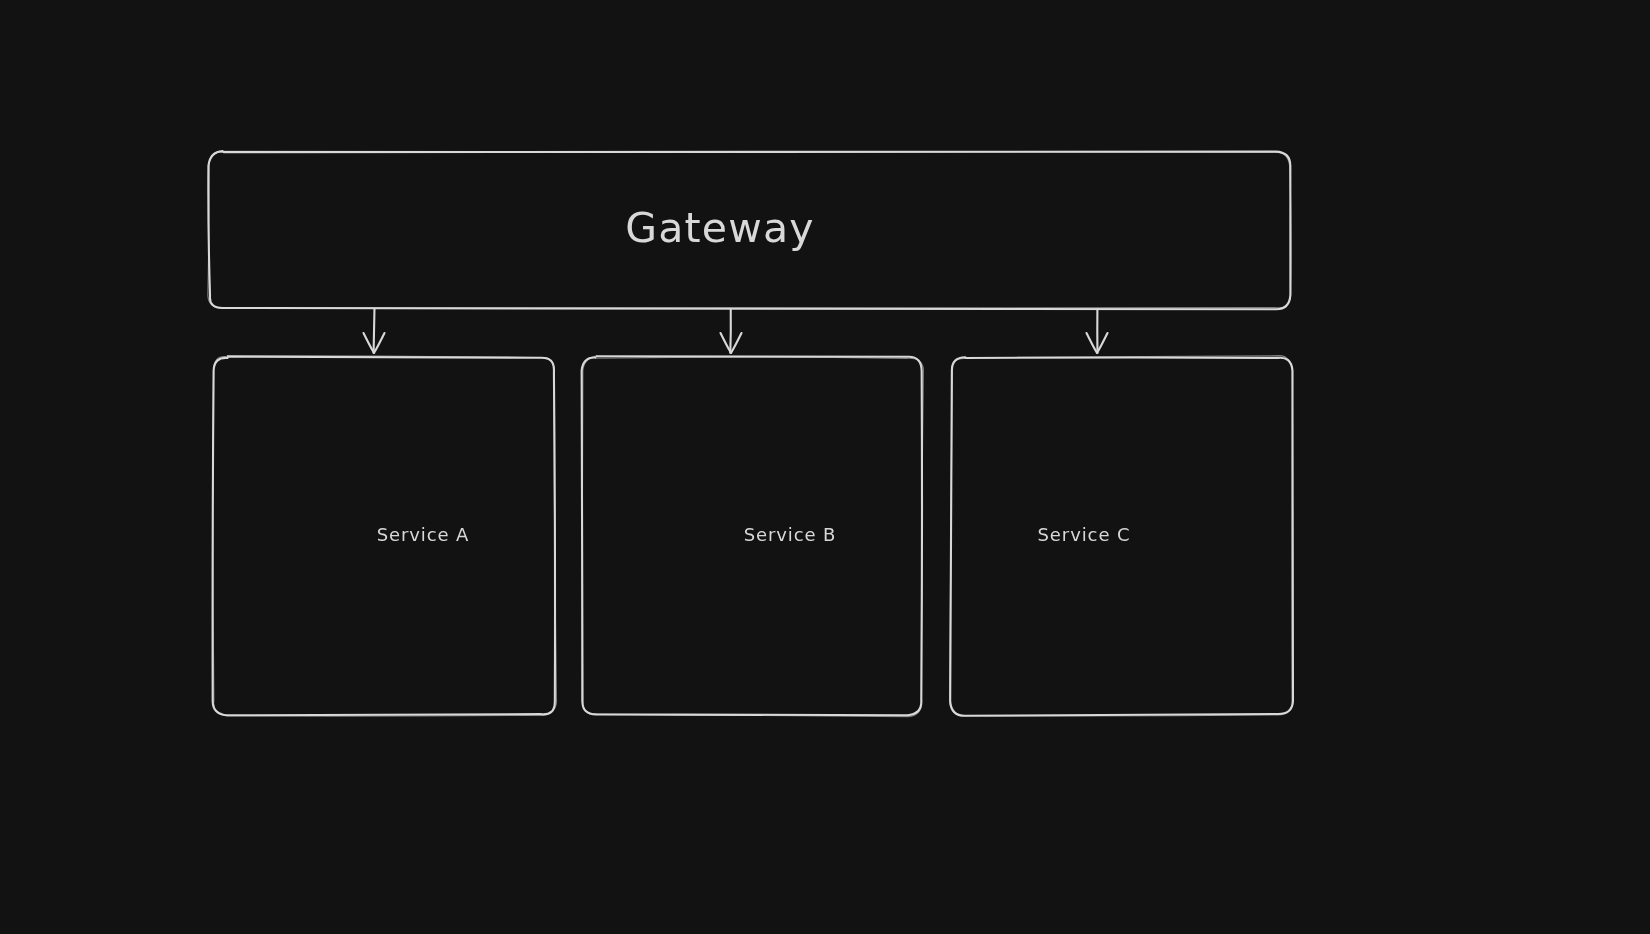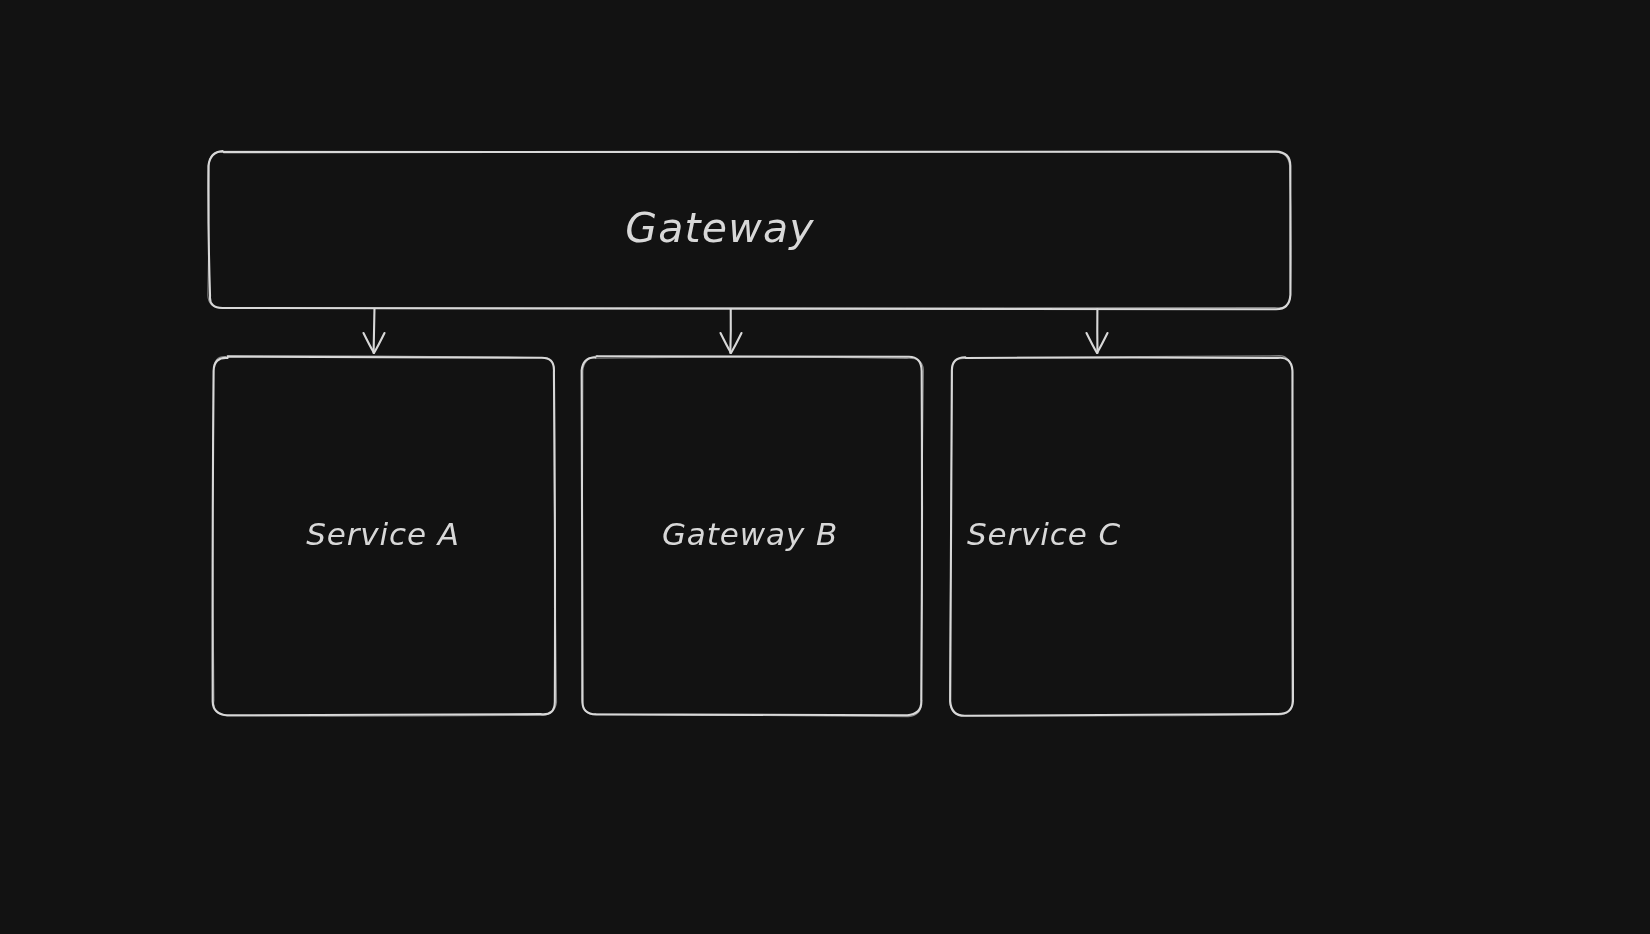--- a/index.html
+++ b/index.html
@@ -52,32 +52,32 @@
     stroke-linecap: round;
     stroke-linejoin: round;
   }
   .node-label {
     position: absolute;
     transform: translate(-50%, -50%);
     color: #d8d8d8;
     white-space: nowrap;
     text-align: right;
     font-family: "DejaVu Sans", "Liberation Sans", sans-serif;
-    font-style: italic;
     letter-spacing: 0.6px;
     -webkit-font-smoothing: antialiased;
     pointer-events: none;
   }
   .node-label.title {
     font-size: 41px;
     letter-spacing: 1.2px;
   }
   .node-label.service {
-    font-size: 31px;
+    font-size: 18px;
     letter-spacing: 0.9px;
+    margin-left: 40px;
   }
 </style>
 </head>
 <body>
 
 <div id="canvas-root">
 
   <svg id="diagram-svg" viewBox="0 0 1650 934">
     <g id="nodes-layer">
         <g>
@@ -109,17 +109,17 @@
         <g>
           <path class="edge-line" d="M 1097.391322170291 309 Q 1097.1605893718079 331.5546036622021 1097.465998948505 353"></path>
           <path class="edge-head" d="M 1086.5 333 Q 1092.59 345.4 1097 353 Q 1101.41 345.4 1107.5 333"></path>
         </g>
       </g>
   </svg>
 
   <div id="labels-layer">
       <div class="node-label title" style="left: 720px; top: 228px;">Gateway</div>
       <div class="node-label service" style="left: 383px; top: 534px;">Service A</div>
-      <div class="node-label service" style="left: 750px; top: 534px;">Gateway B</div>
+      <div class="node-label service" style="left: 750px; top: 534px;">Service B</div>
       <div class="node-label service" style="left: 1044px; top: 534px;">Service C</div>
     </div>
 
 </div>
 
 </body></html>

